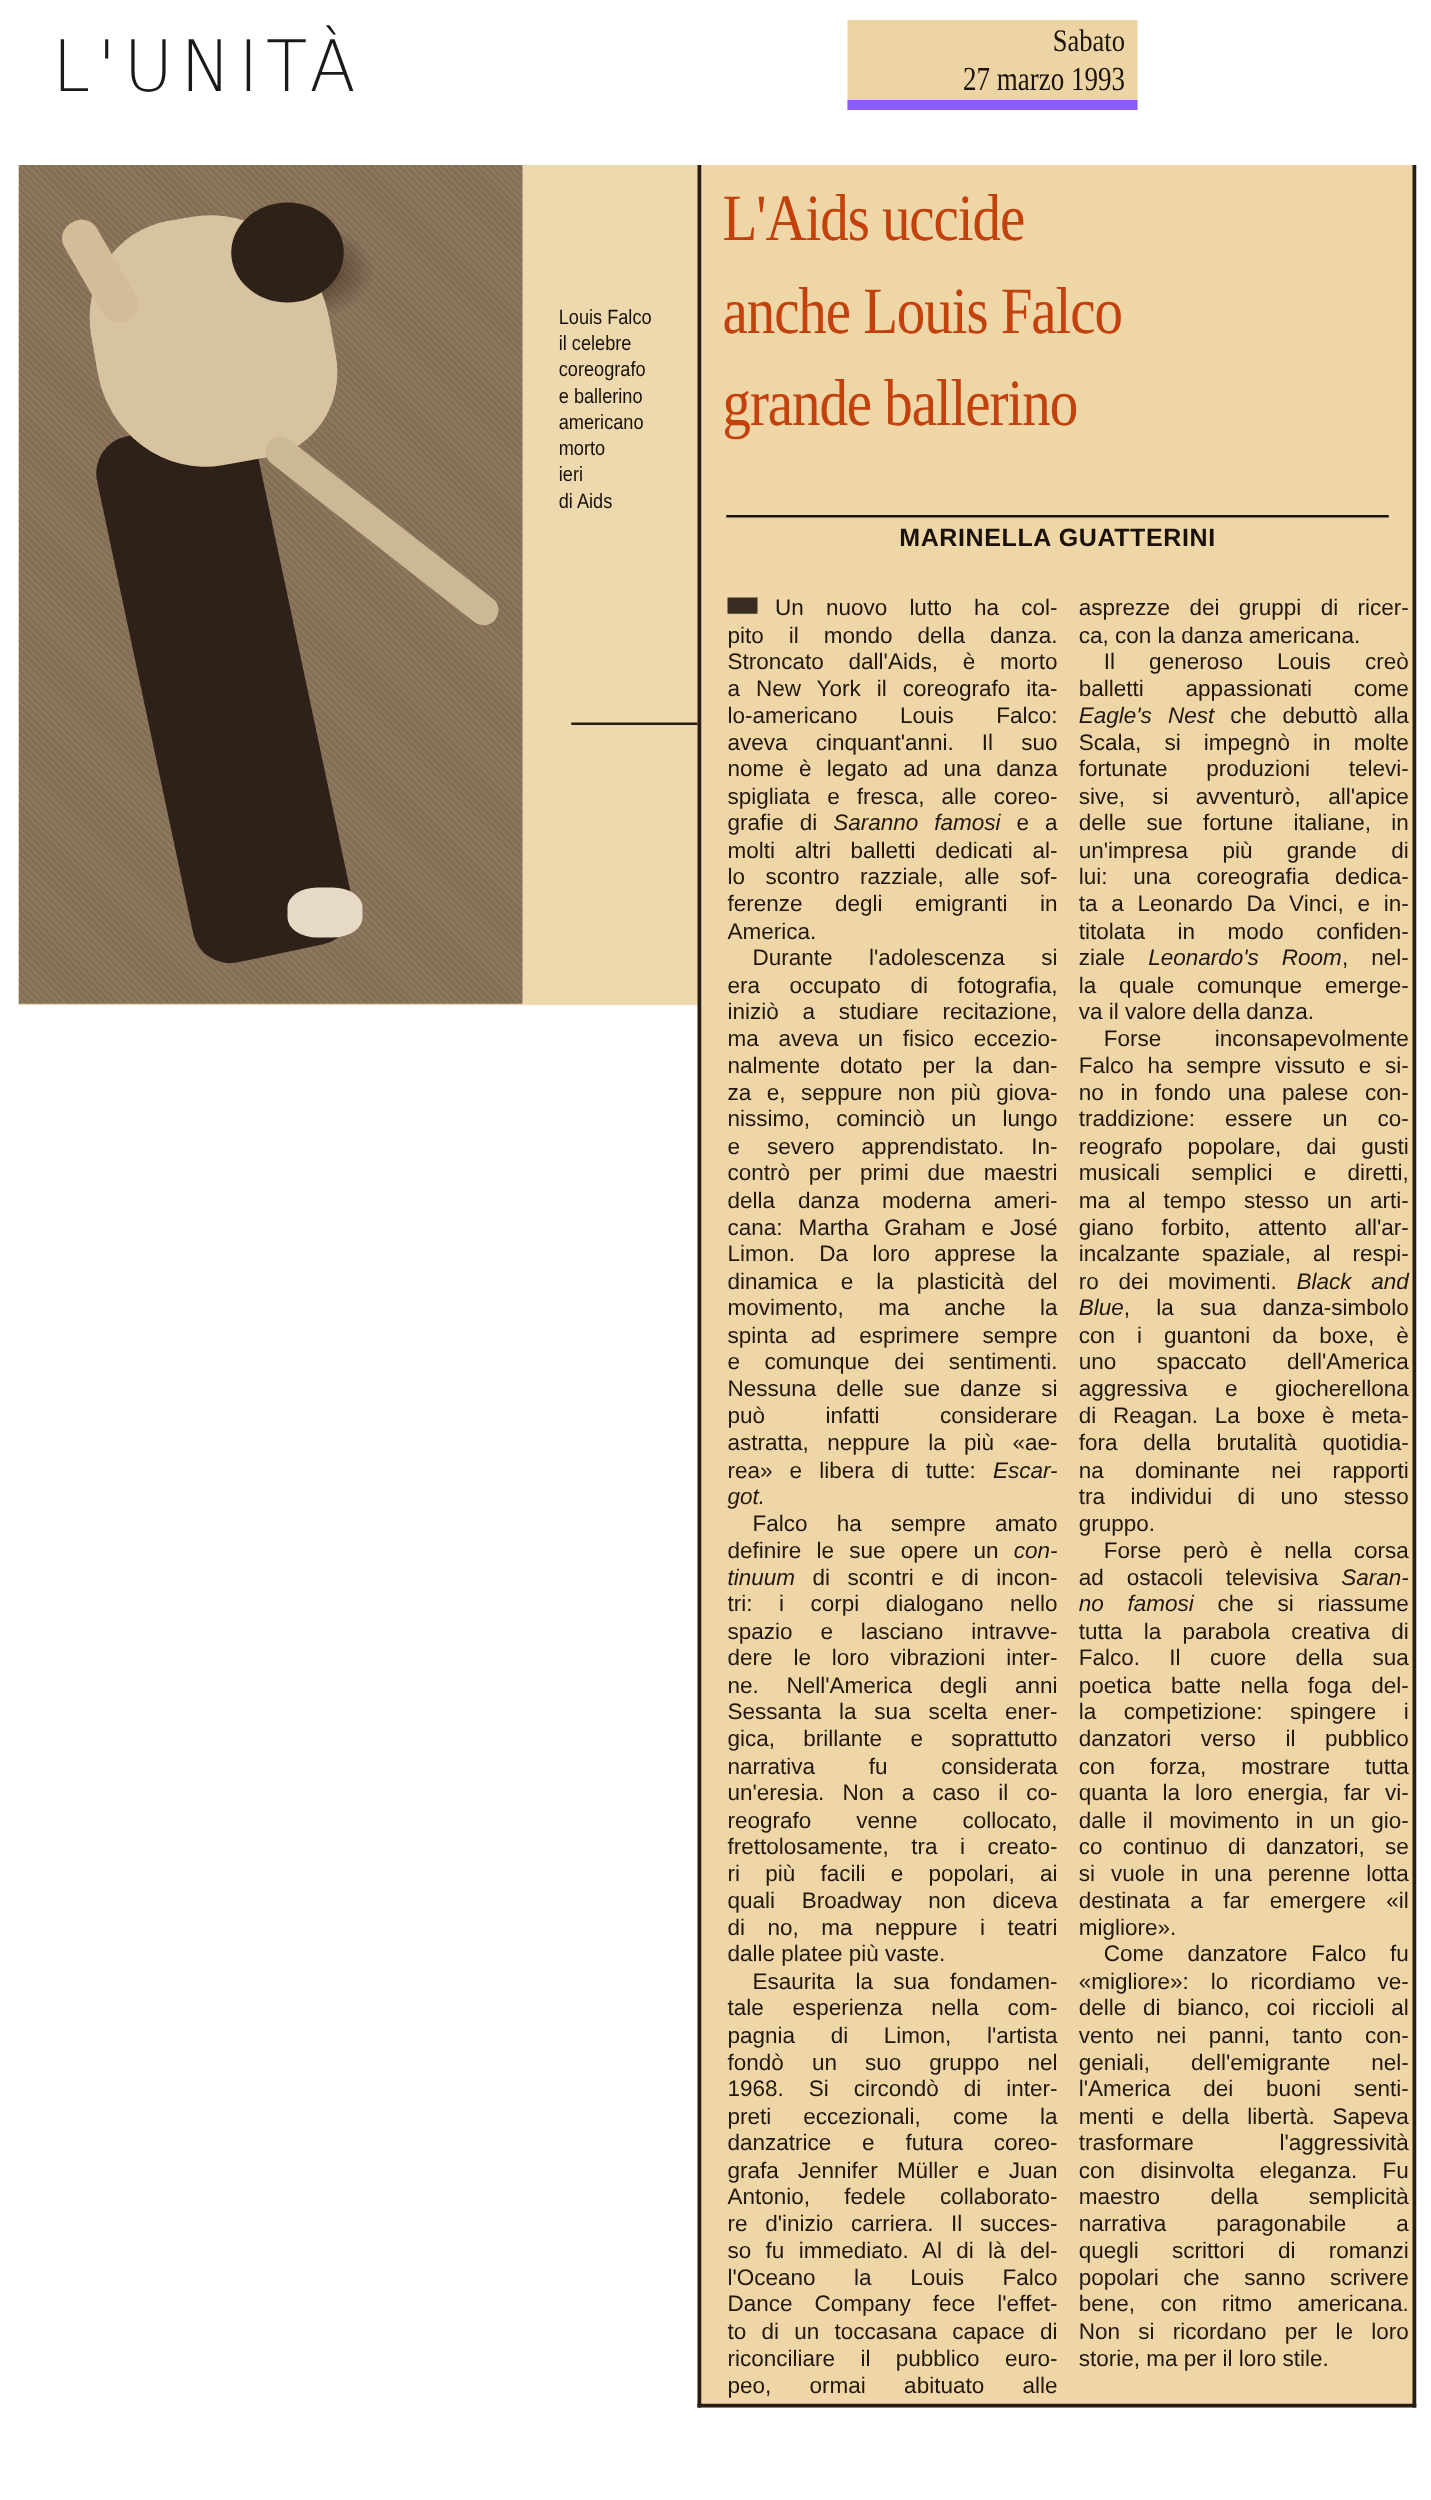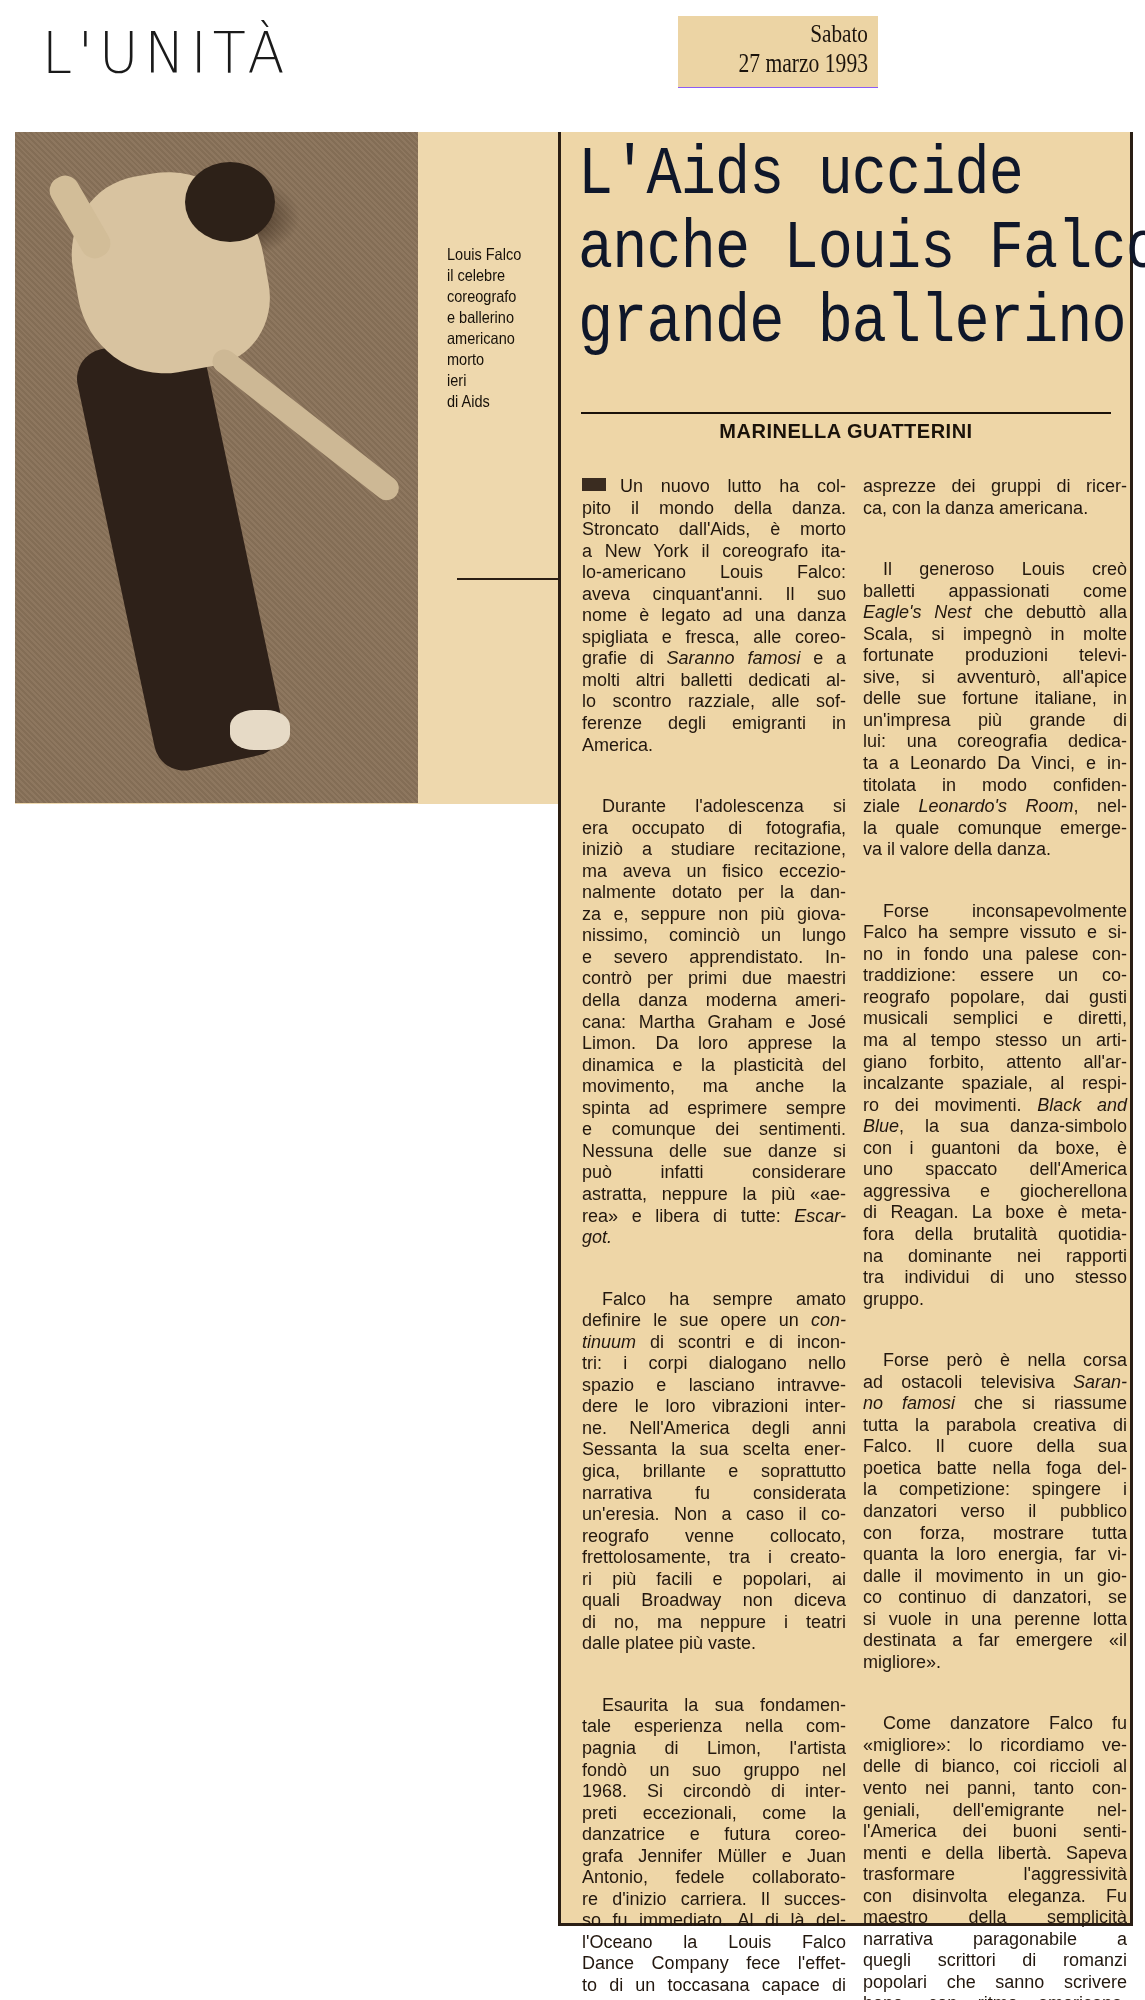--- a/index.html
+++ b/index.html
@@ -7,24 +7,24 @@
     width:1145px; height:2000px; background:#ffffff; position:relative; overflow:hidden;
     font-family:"DejaVu Serif", serif;
   }
   .handwritten {
     position:absolute; left:42px; top:22px;
     font-family:"DejaVu Sans", sans-serif; font-weight:200;
     font-size:54px; letter-spacing:6px; color:#1a1a1a;
     transform:scaleY(1.05);
   }
   .date-stamp {
-    position:absolute; left:678px; top:16px; width:200px; height:72px;
+    position:absolute; left:678px; top:16px; width:232px; height:72px;
     background:#ecd4a4; box-sizing:border-box; padding:4px 10px 0 0;
     text-align:right; font-family:"Liberation Serif", serif; color:#1c140c;
-    border-bottom:1px solid #8b5cf6;
+    border-bottom:8px solid #8b5cf6;
   }
   .date-stamp .day { font-size:25px; line-height:28px; transform:scaleX(0.85); transform-origin:right; display:block; }
   .date-stamp .full { font-size:27px; line-height:30px; transform:scaleX(0.8); transform-origin:right; display:block; }
 
   .clip-bg {
     position:absolute; left:15px; top:132px; width:545px; height:672px;
     background:#eed8ad;
   }
   .photo {
     position:absolute; left:15px; top:132px; width:403px; height:671px;
@@ -69,41 +69,41 @@
     position:absolute; left:457px; top:578px; width:103px; height:2px; background:#2a1e14;
   }
 
   .article {
     position:absolute; left:558px; top:132px; width:575px; height:1794px;
     background:#eed6a7; box-sizing:border-box;
     border-left:3px solid #2a1e14; border-right:3px solid #2a1e14; border-bottom:3px solid #2a1e14;
   }
   .headline {
     position:absolute; left:17px; top:6px; width:550px;
-    font-family:Liberation Mono, monospace; font-size:68px; line-height:74px; color:#0f172a;
+    font-family:Liberation Serif, serif; font-size:53px; line-height:74px; color:#c2410c;
     letter-spacing:-1px;
   }
   .headline div { white-space:nowrap; transform:scaleX(0.86); transform-origin:left; }
   .head-rule {
     position:absolute; left:20px; top:280px; width:530px; height:2px; background:#1a120a;
   }
   .byline {
     position:absolute; left:0; top:288px; width:570px; text-align:center;
     font-family:"Liberation Sans", sans-serif; font-weight:bold; font-size:20px; color:#1a120a;
     letter-spacing:0.5px;
   }
   .col {
     position:absolute; top:344px; width:264px;
     font-family:Liberation Sans, sans-serif; font-size:18px; line-height:21.55px; color:#22170e;
   }
   .col.left { left:21px; }
   .col.right { left:302px; }
   .col .ln { white-space:nowrap; overflow:visible; display:block; height:21.55px; text-align:justify; text-align-last:justify; }
   .col .ln.last { text-align-last:left; }
-  .col .ln.indent { padding-left:20px;margin-top:40px; }
+  .col .ln.indent { padding-left:20px; }
   .col em { font-style:italic; }
   .lead-block {
     display:inline-block; width:24px; height:13px; background:#3a2c20; margin-right:14px; vertical-align:1px;
   }
 </style>
 </head>
 <body>
 
 <div class="handwritten">L'UNITÀ</div>
 

